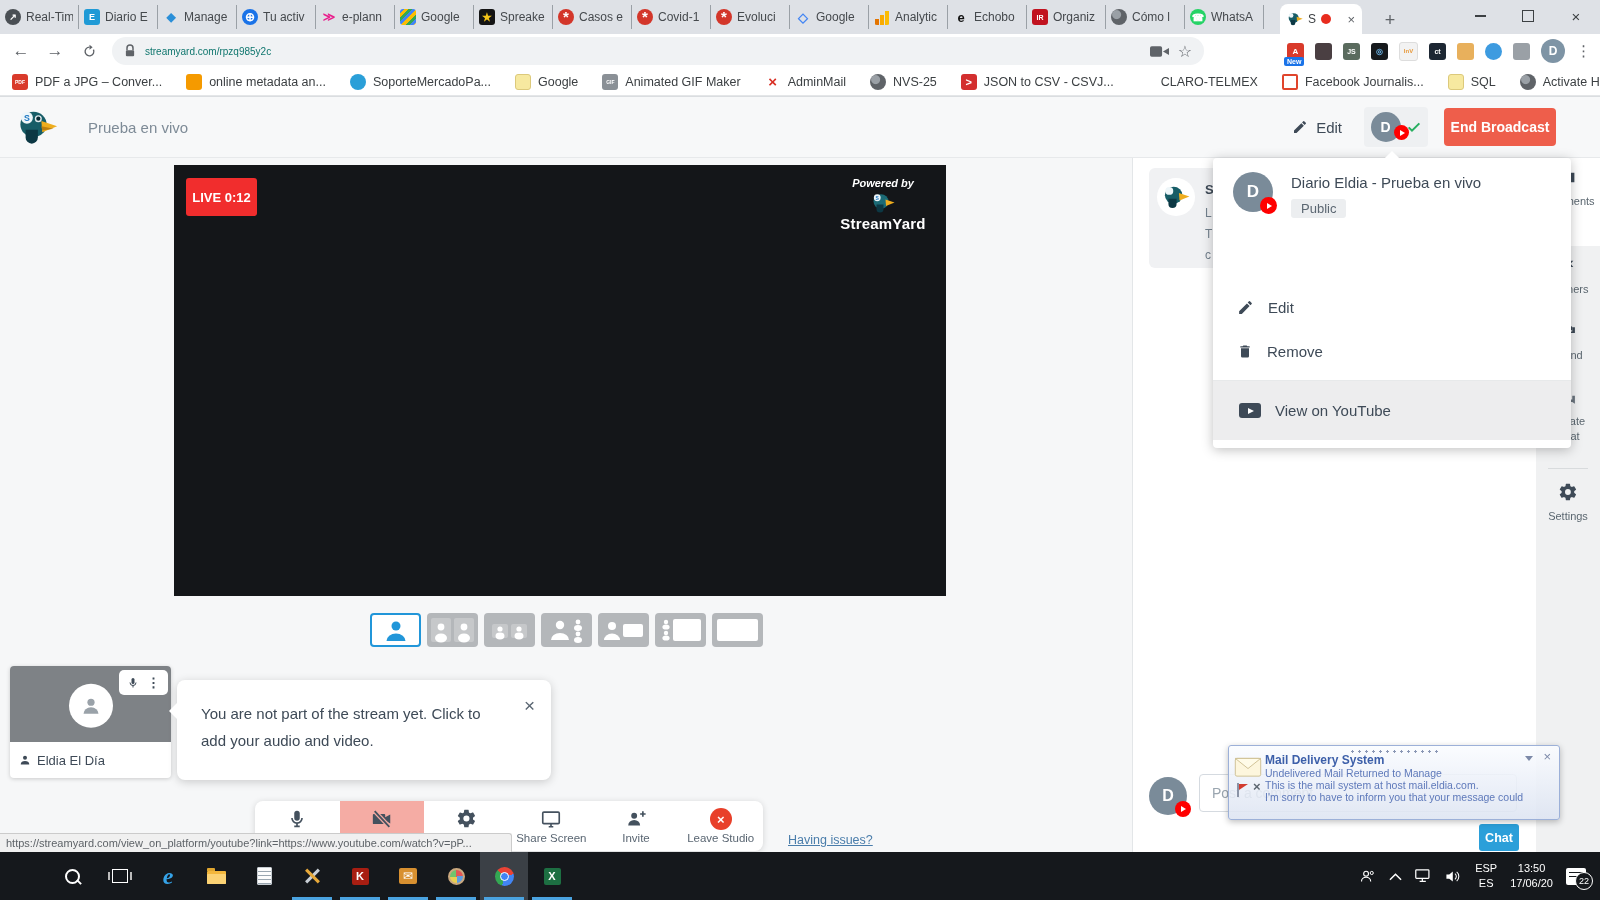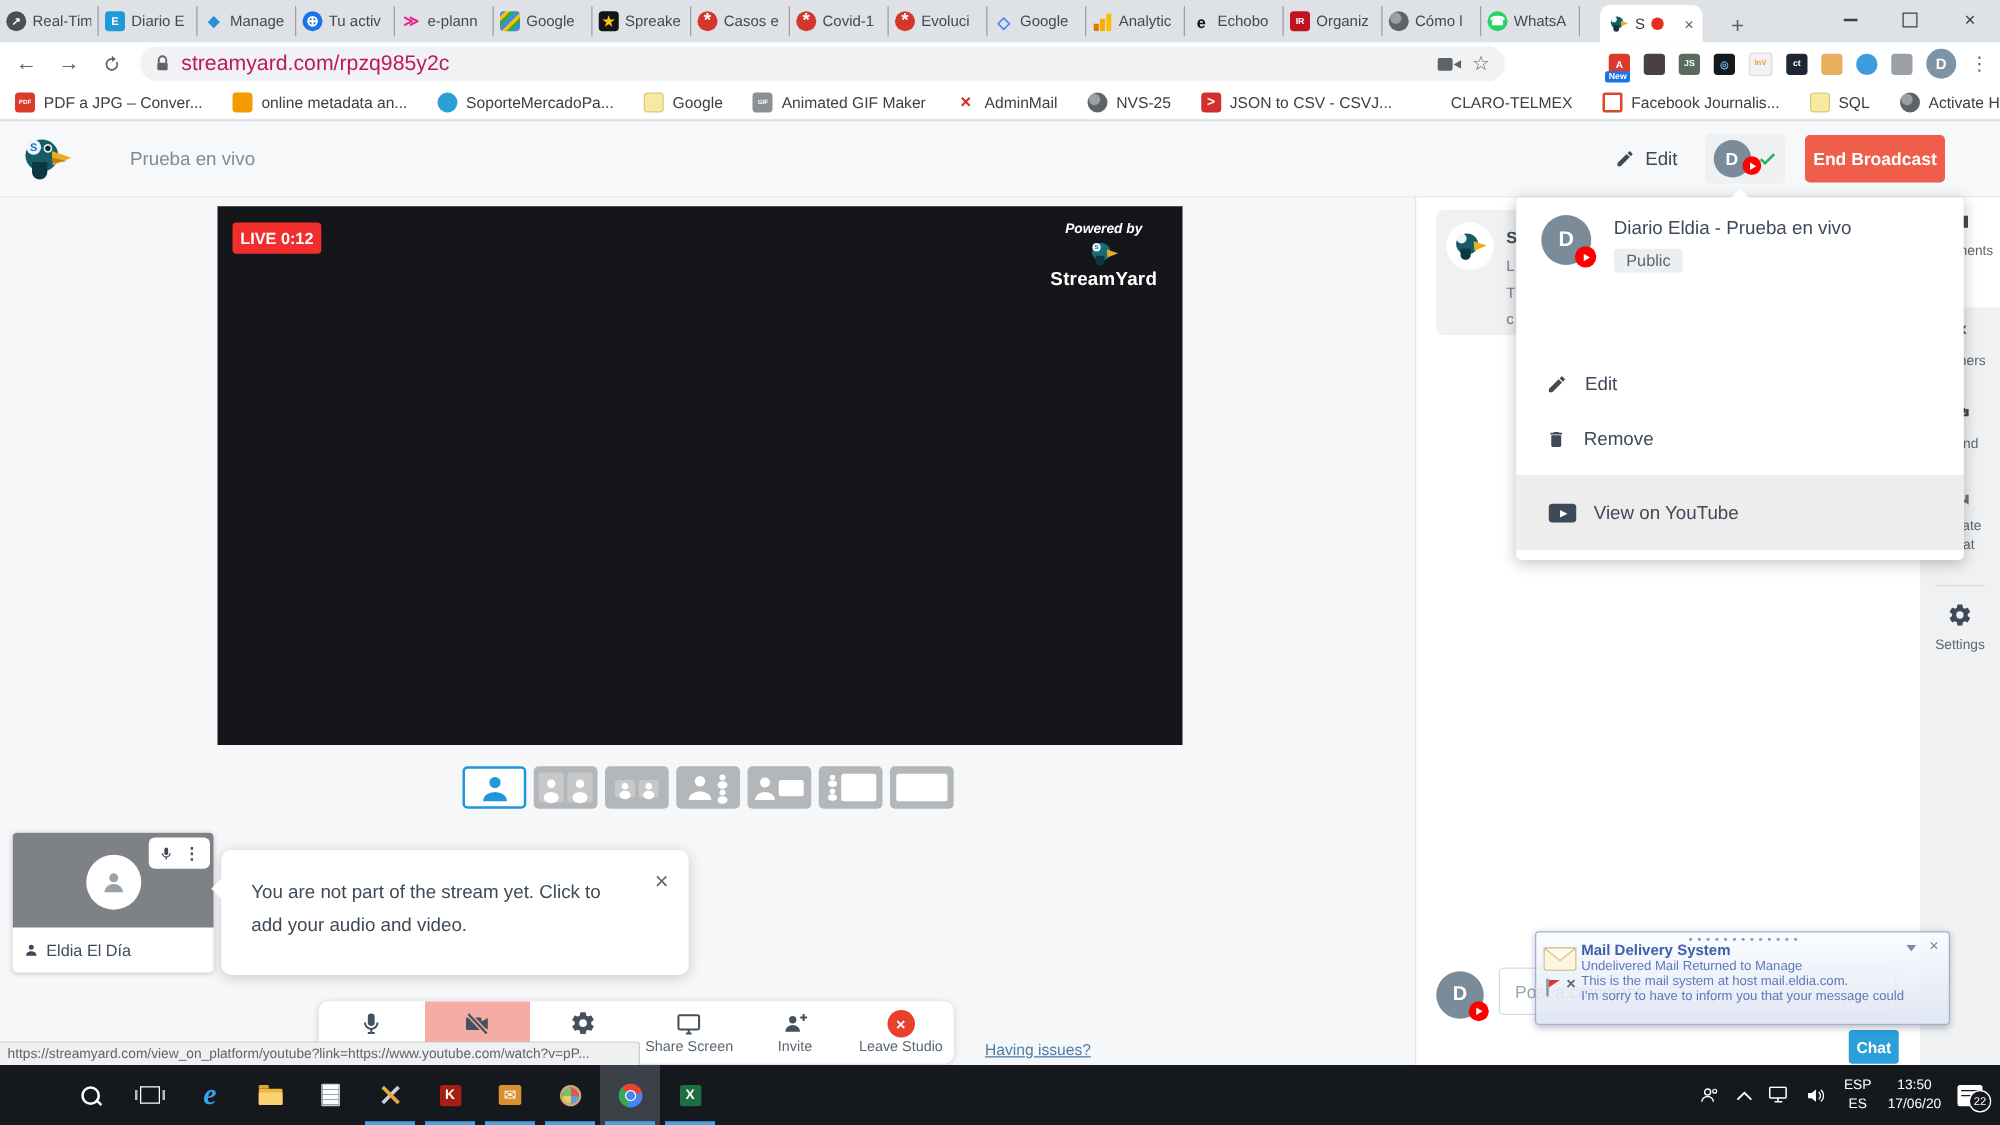--- a/index.html
+++ b/index.html
@@ -18,51 +18,51 @@
   .newtab{width:28px;height:28px;display:flex;align-items:center;justify-content:center;font-size:18px;color:#5f6368;margin-left:14px}
   .wincaps{position:absolute;right:0;top:0;height:32px;display:flex}
   .wcap{width:48px;height:32px;display:flex;align-items:center;justify-content:center;color:#3c4043}
   .wmin{width:11px;height:1.5px;background:#3c4043}
   .wmax{width:10px;height:10px;border:1.5px solid #3c4043}
   .wclose{font-size:15px}
   .addrbar{position:absolute;left:0;top:34px;width:1600px;height:34px;background:#fff;display:flex;align-items:center}
   .navic{width:26px;height:26px;display:flex;align-items:center;justify-content:center;color:#5f6368;font-size:17px;margin-left:8px}
   .omnibox{position:absolute;left:112px;top:3px;width:1092px;height:28px;border-radius:14px;background:#f0f2f4;
        display:flex;align-items:center;padding:0 12px;box-sizing:border-box;gap:9px}
-  .url{font-size:17px;color:#be185d;flex:1}
+  .url{font-size:10px;color:#0f766e;flex:1}
   .extrow{position:absolute;right:8px;top:3px;height:28px;display:flex;align-items:center;gap:11px}
   .exi{width:17px;height:17px;border-radius:3px;display:flex;align-items:center;justify-content:center;font-size:8px;font-weight:bold;color:#fff;position:relative}
   .newbadge{position:absolute;left:-3px;bottom:-6px;background:#1a73e8;color:#fff;font-size:7px;padding:1px 3px;border-radius:2px;font-weight:bold}
   .avD{width:24px;height:24px;border-radius:50%;background:#7e94a5;color:#fff;font-size:12px;font-weight:bold;display:flex;align-items:center;justify-content:center}
   .bmbar{position:absolute;left:0;top:68px;width:1600px;height:28px;background:#fff;border-bottom:1px solid #e4e6e8;
        display:flex;align-items:center;padding-left:12px;box-sizing:border-box}
   .bm{display:flex;align-items:center;gap:7px;margin-right:24px;font-size:12.5px;color:#3c4043;white-space:nowrap}
   .fi{width:16px;height:16px;min-width:16px;border-radius:3px;display:flex;align-items:center;justify-content:center;
       font-size:9px;font-weight:bold;color:#fff;box-sizing:border-box}
   .fi.c{border-radius:50%}
   .i-stripes{background:repeating-linear-gradient(135deg,#4285f4 0 3px,#fbbc04 3px 6px,#34a853 6px 9px)}
   .i-bars{background-image:linear-gradient(#e37400 0 0),linear-gradient(#f9ab00 0 0),linear-gradient(#fbbc04 0 0);
       background-size:4px 6px,4px 10px,4px 14px;background-position:1px bottom,6px bottom,11px bottom;background-repeat:no-repeat}
   .i-globe{background:radial-gradient(circle at 35% 35%,#9aa0a6 0 4px,#5f6368 5px);border-radius:50%}
   .i-outline{border:2px solid #e0452c;background:transparent;border-radius:2px}
   
   .syheader{position:absolute;left:0;top:96px;width:1600px;height:62px;box-sizing:border-box;
        border-top:1px solid #dadde0;border-bottom:1px solid #e7e9eb;display:flex;align-items:center;
        padding:0 44px 0 16px;background:#f7f8f9}
-  .sytitle{margin-left:46px;font-size:15px;color:#7e8b97;flex:1}
+  .sytitle{margin-left:30px;font-size:15px;color:#7e8b97;flex:1}
   .editbtn{display:flex;align-items:center;gap:8px;font-size:15px;color:#3e4a57;margin-right:22px}
   .chip{width:64px;height:40px;background:#eef0f2;border-radius:4px;display:flex;align-items:center;justify-content:center;gap:5px;margin-right:16px;position:relative}
   .avatar{border-radius:50%;background:#7a8b99;color:#fff;font-weight:bold;display:flex;align-items:center;justify-content:center;position:relative}
   .ytb{position:absolute;background:#f00;border-radius:50%;display:flex;align-items:center;justify-content:center}
   .ytb::after{content:"";border-left:5px solid #fff;border-top:3px solid transparent;border-bottom:3px solid transparent;margin-left:1px}
   .endbtn{width:112px;height:38px;background:var(--end_broadcast,#ee5e4b);color:#fff;font-size:14px;font-weight:bold;
        border:none;border-radius:4px;display:flex;align-items:center;justify-content:center}
   
   .video{position:absolute;left:174px;top:165px;width:772px;height:431px;background:#141619}
-  .livebadge{position:absolute;left:12px;top:13px;width:71px;height:25px;background:var(--live_badge,#f12d2d);
+  .livebadge{position:absolute;left:12px;top:13px;width:71px;height:38px;background:var(--live_badge,#f12d2d);
        color:#fff;font-size:13px;font-weight:bold;display:flex;align-items:center;justify-content:center;border-radius:3px}
   .wm{position:absolute;right:8px;top:12px;text-align:center;color:#fff;width:110px}
   .wm .pb{font-size:11px;font-weight:bold;font-style:italic}
   .wm .sy{font-size:15px;font-weight:bold;letter-spacing:.2px}
   .layouts{position:absolute;left:370px;top:613px;display:flex;gap:6px}
   .lay{width:51px;height:34px;border-radius:4px;background:#b4b7ba;display:flex;align-items:center;justify-content:center}
   .lay.sel{background:#fff;border:2px solid var(--selected_layout,#2196d9);box-sizing:border-box}
   
   .thumb{position:absolute;left:10px;top:666px;width:161px;height:112px;border-radius:4px;overflow:hidden;background:#fff;box-shadow:0 1px 4px rgba(0,0,0,.18)}
   .thumb .vid{height:76px;background:#7e8286;position:relative}

